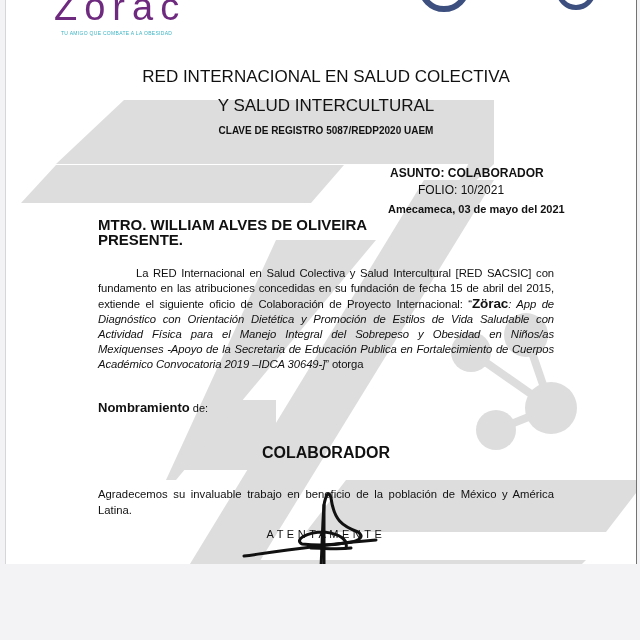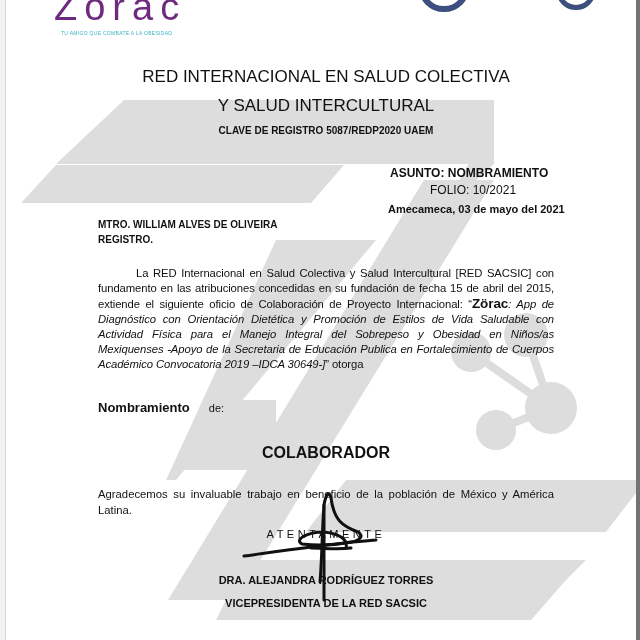--- a/index.html
+++ b/index.html
@@ -3,53 +3,53 @@
   <meta charset="utf-8">
   <style>
     html, body { margin: 0; padding: 0; }
     body {
       width: 640px; height: 640px; overflow: hidden; position: relative;
       background: #f3f3f5;
       font-family: "Liberation Sans", sans-serif;
       color: #111;
     }
     .page {
-      position: absolute; left: 5px; top: 0; width: 630px; height: 640px;
+      position: absolute; left: 5px; top: 0; width: 630px; height: 564px;
       background: #ffffff;
-      border-left: 1px solid #d6d6da; border-right: 4px solid #737373;
+      border-left: 1px solid #d6d6da; border-right: 1px solid #737373;
       overflow: hidden;
     }
     .watermark { position: absolute; left: 0; top: 0; width: 640px; height: 640px; }
     .abs { position: absolute; }
     .logo-word {
       left: 48px; top: -14px; font-size: 38px; color: #6e2a7e;
       letter-spacing: 7px; font-weight: normal;
     }
     .logo-tag {
       left: 55px; top: 30px; font-size: 5px; color: #3cb4c4; letter-spacing: 0.3px;
     }
     .seal { border-radius: 50%; border: 6px solid #3c4f7f; }
     .center { left: 0; width: 640px; text-align: center; }
     .h1 { top: 67px; font-size: 17px; }
     .h2 { top: 96px; font-size: 17px; }
     .h3 { top: 125px; font-size: 10px; font-weight: bold; }
     .asunto { left: 384px; top: 166px; font-size: 12px; font-weight: bold; }
-    .folio { left: 424px; top: 183px; font-size: 12px; }
+    .folio { left: 412px; top: 183px; font-size: 12px; }
     .fecha { left: 382px; top: 203px; font-size: 11px; font-weight: bold; }
-    .dest { left: 92px; top: 217px; font-size: 10px; font-weight: bold; line-height: 15px; }
+    .dest { left: 92px; top: 217px; font-size: 15px; font-weight: bold; line-height: 15px; }
     .body-text {
       left: 92px; top: 266px; width: 456px; font-size: 11.3px; line-height: 15px;
       text-align: justify; letter-spacing: -0.1px;
     }
     .indent { display: inline-block; width: 38px; }
     .zorac-b { font-weight: bold; font-size: 13.5px; }
     .ital { font-style: italic; }
     .nomb { left: 92px; top: 400px; font-size: 13px; }
     .nomb b { font-weight: bold; text-align: right; }
-    .nomb span.de { font-size: 11px; margin-left: 16px; }
+    .nomb span.de { font-size: 11px; }
     .colab { top: 444px; font-size: 16px; font-weight: bold; }
     .agrad {
       left: 92px; top: 486px; width: 456px; font-size: 11.3px; line-height: 16px;
       text-align: justify;
     }
     .atent { top: 528px; font-size: 11px; letter-spacing: 3.5px; }
     .firma-name { top: 574px; font-size: 11px; font-weight: bold; }
     .firma-role { top: 597px; font-size: 11px; font-weight: bold; }
     .sig { left: 0; top: 0; width: 640px; height: 640px; pointer-events: none; }
   </style>
@@ -87,27 +87,27 @@
 
   <div class="abs logo-word">Zörac</div>
   <div class="abs logo-tag">TU AMIGO QUE COMBATE A LA OBESIDAD</div>
   <div class="abs seal" style="left:412px; top:-40px; width:40px; height:40px;"></div>
   <div class="abs seal" style="left:550px; top:-30px; width:30px; height:30px; border-width:5px;"></div>
 
   <div class="abs center h1">RED INTERNACIONAL EN SALUD COLECTIVA</div>
   <div class="abs center h2">Y SALUD INTERCULTURAL</div>
   <div class="abs center h3">CLAVE DE REGISTRO 5087/REDP2020 UAEM</div>
 
-  <div class="abs asunto">ASUNTO: NOMBRAMIENTO</div>
+  <div class="abs asunto">ASUNTO: COLABORADOR</div>
   <div class="abs folio">FOLIO: 10/2021</div>
   <div class="abs fecha">Amecameca, 03 de mayo del 2021</div>
 
   <div class="abs dest">
     <div>MTRO. WILLIAM ALVES DE OLIVEIRA</div>
-    <div>REGISTRO.</div>
+    <div>PRESENTE.</div>
   </div>
 
   <div class="abs body-text"><span class="indent"></span><span>La RED Internacional en Salud Colectiva y Salud Intercultural [RED SACSIC] con fundamento en las atribuciones concedidas en su fundación de fecha 15 de abril del 2015, extiende el siguiente oficio de Colaboración de Proyecto Internacional: </span><span>“</span><span class="zorac-b">Zörac</span><span class="ital">: App de Diagnóstico con Orientación Dietética y Promoción de Estilos de Vida Saludable con Actividad Física para el Manejo Integral del Sobrepeso y Obesidad en Niños/as Mexiquenses -Apoyo de la Secretaria de Educación Publica en Fortalecimiento de Cuerpos Académico Convocatoria 2019 –IDCA 30649-]</span><span>”</span><span> otorga</span></div>
 
   <div class="abs nomb"><b>Nombramiento</b><span class="de"> de:</span></div>
   <div class="abs center colab">COLABORADOR</div>
 
   <div class="abs agrad">Agradecemos su invaluable trabajo en beneficio de la población de México y América Latina.</div>
 
   <div class="abs center atent">ATENTAMENTE</div>

